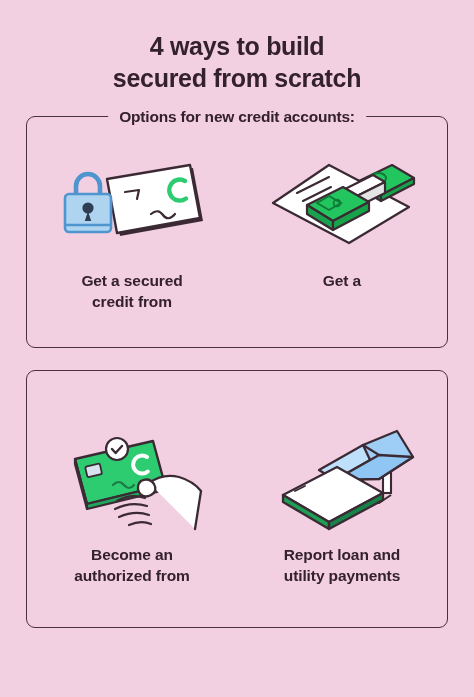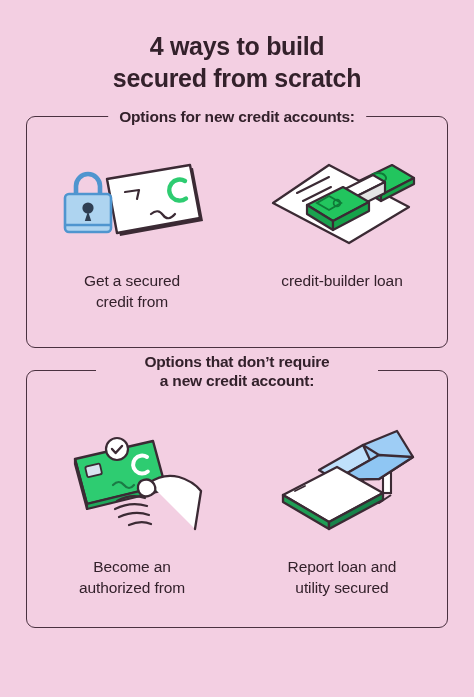--- a/index.html
+++ b/index.html
@@ -59,20 +59,21 @@
   }
   .section-legend.two-line {
     transform: translate(-50%, -50%);
     white-space: normal;
     width: 260px;
   }
   .section-legend .lg-line { display: block; }
 
   .section-body {
     display: flex;
+    font-weight: bold;
   }
   .cell {
     flex: 1 1 50%;
     display: flex;
     flex-direction: column;
     align-items: center;
   }
   .art {
     display: flex;
     align-items: center;
@@ -88,21 +89,21 @@
   .caption .cap-line { display: block; }
 
   
   #section-new { height: 232px; padding-top: 34px; }
   #section-new .art { height: 104px; }
   #section-new .caption { margin-top: 16px; }
 
   
   #section-noaccount { height: 258px; padding-top: 52px; }
   #section-noaccount .art { height: 108px; }
-  #section-noaccount .caption { margin-top: 26px; }
+  #section-noaccount .caption { margin-top: 14px; }
 </style>
 </head>
 <body>
 
 <div class="poster">
 
   <div class="title">
     <span class="line">4 ways to build</span>
     <span class="line">secured from scratch</span>
   </div>
@@ -167,32 +168,28 @@
             <g>
               <path d="M40 54 L76 36 L102 51 L66 70 Z" fill="#22c55e" stroke="#3b2a34" stroke-width="2.2" stroke-linejoin="round"></path>
               <path d="M40 54 L40 63 L66 79 L66 70 Z" fill="#1aa34f" stroke="#3b2a34" stroke-width="2.2" stroke-linejoin="round"></path>
               <path d="M66 70 L66 79 L102 60 L102 51 Z" fill="#16a34a" stroke="#3b2a34" stroke-width="2.2" stroke-linejoin="round"></path>
               <path d="M62 45 l12 7 l-12 7 l-12 -7 Z" fill="none" stroke="#0f7a38" stroke-width="1.9"></path>
               <circle cx="70" cy="52" r="3.4" fill="none" stroke="#0f7a38" stroke-width="1.7"></circle>
             </g>
           </svg>
         </div>
         <div class="caption">
-          <span class="cap-line">credit-builder loan</span>
+          <span class="cap-line">Get a</span>
         </div>
       </div>
 
     </div>
   </div>
 
   <div class="section" id="section-noaccount">
-    <div class="section-legend two-line">
-      <span class="lg-line">Options that don’t require</span>
-      <span class="lg-line">a new credit account:</span>
-    </div>
 
     <div class="section-body">
 
       <div class="cell">
         <div class="art">
           <svg width="150" height="108" viewBox="0 0 150 108" aria-hidden="true">
 
             <path d="M18 36 L96 18 L108 62 L30 81 Z" fill="#2ecc71" stroke="#3b2a34" stroke-width="2.4" stroke-linejoin="round"></path>
             <path d="M18 36 L18 41 L30 86 L30 81 Z" fill="#1fa85b" stroke="#3b2a34" stroke-width="2.2" stroke-linejoin="round"></path>
             <path d="M30 81 L30 86 L108 67 L108 62 Z" fill="#1fa85b" stroke="#3b2a34" stroke-width="2.2" stroke-linejoin="round"></path>
@@ -240,20 +237,20 @@
 
             <path d="M16 72 L70 44 L116 70 L62 99 Z" fill="#ffffff" stroke="#3b2a34" stroke-width="2.3" stroke-linejoin="round"></path>
             <path d="M16 72 L16 79 L62 106 L62 99 Z" fill="#1f9d55" stroke="#3b2a34" stroke-width="2.3" stroke-linejoin="round"></path>
             <path d="M62 99 L62 106 L116 77 L116 70 Z" fill="#17834a" stroke="#3b2a34" stroke-width="2.3" stroke-linejoin="round"></path>
 
             <path d="M28 68 L38 63" fill="none" stroke="#3b2a34" stroke-width="1.8" stroke-linecap="round"></path>
           </svg>
         </div>
         <div class="caption">
           <span class="cap-line">Report loan and</span>
-          <span class="cap-line">utility secured</span>
+          <span class="cap-line">utility payments</span>
         </div>
       </div>
 
     </div>
   </div>
 
 </div>
 
 </body></html>

